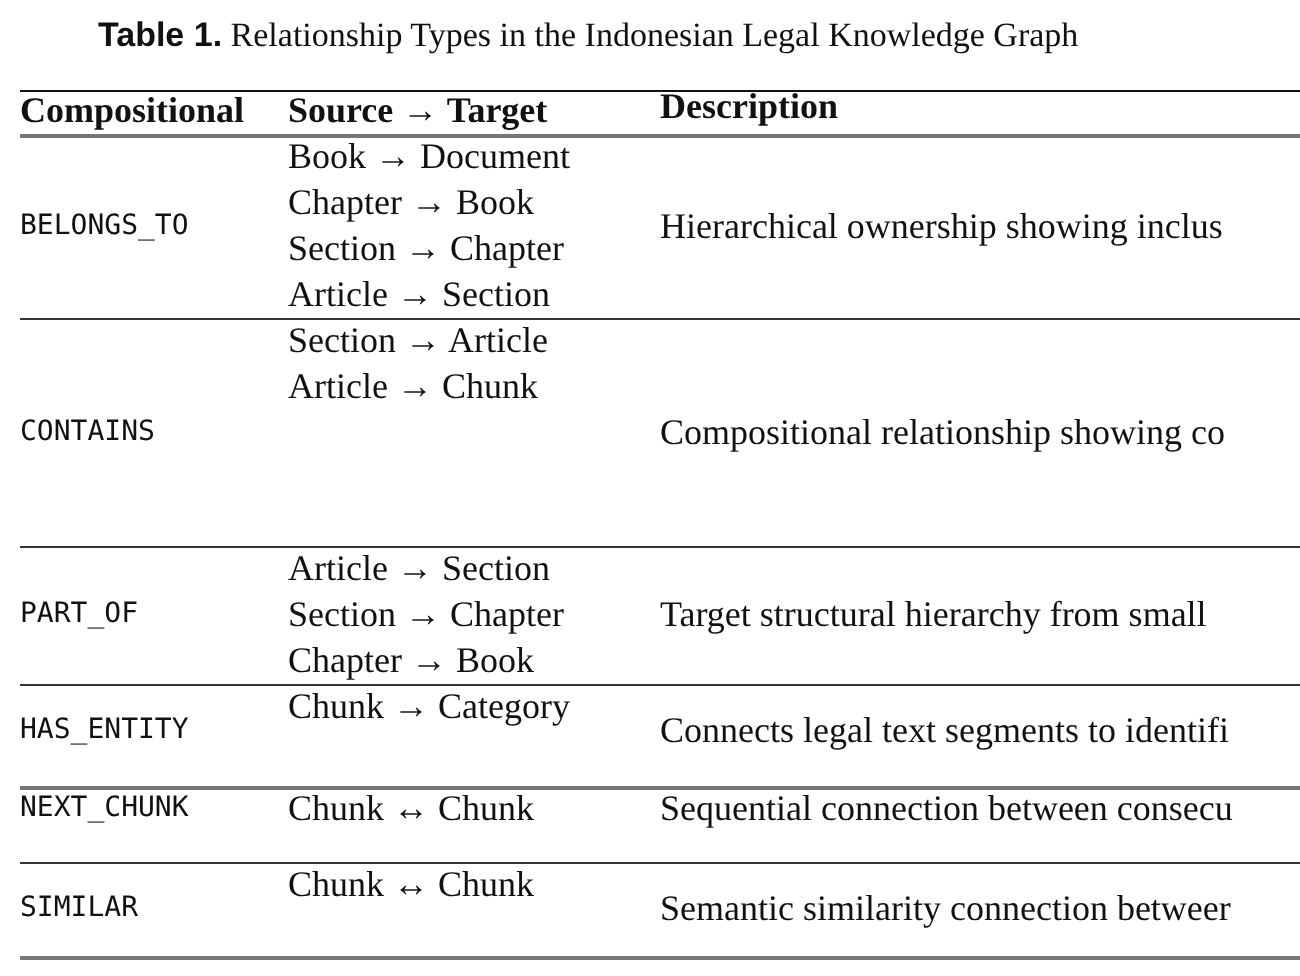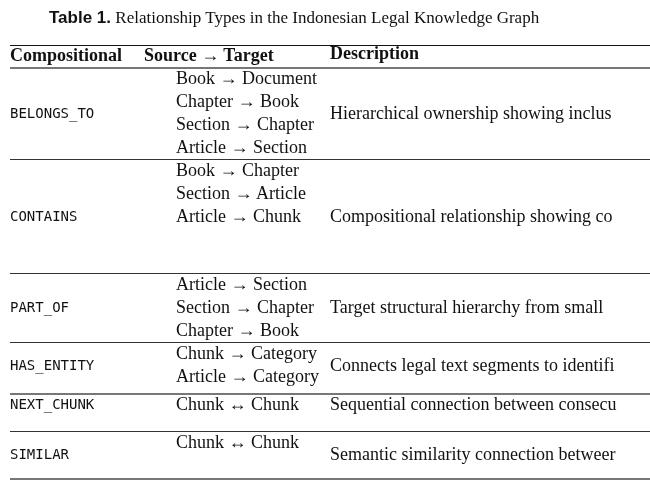--- a/index.html
+++ b/index.html
@@ -12,21 +12,21 @@
   .rule.thick { border-top:1.6px solid #111; }
   .rule.mid { border-top:2px solid #777; }
   .rule.thin { border-top:1.2px solid #333; }
   .cell { position:absolute; white-space:nowrap; font-family:"Liberation Serif","DejaVu Serif",serif;
           font-size:18px; line-height:23px; }
   .hdr { font-weight:bold; font-size:18px; }
   .mono { font-family:"DejaVu Sans Mono","Liberation Mono",monospace; font-size:14px; font-weight:normal; }
   .src { left:144px; }
   .rel { left:10px; }
   .desc { left:330px; }
-  .line { display:block;margin-left:32px; }
+  .line { display:block; }
 </style>
 </head>
 <body>
 
 <div class="caption">
   <b>Table 1.</b>
   <span>Relationship Types in the Indonesian Legal Knowledge Graph</span>
 </div>
 
 <div class="rule thick" style="top:45px"></div>
@@ -46,21 +46,20 @@
     <span class="line">Article → Section</span>
   </div>
   <div class="cell desc" style="top:102px">Hierarchical ownership showing inclus</div>
 </div>
 
 <div class="rule thin" style="top:159px"></div>
 
 <div>
   <div class="cell rel mono" style="top:205px">CONTAINS</div>
   <div class="cell src" style="top:159px">
-    <span class="line">Book → Chapter</span>
     <span class="line">Section → Article</span>
     <span class="line">Article → Chunk</span>
   </div>
   <div class="cell desc" style="top:205px">Compositional relationship showing co</div>
 </div>
 
 <div class="rule thin" style="top:273px"></div>
 
 <div>
   <div class="cell rel mono" style="top:296px">PART_OF</div>
@@ -71,21 +70,20 @@
   </div>
   <div class="cell desc" style="top:296px">Target structural hierarchy from small</div>
 </div>
 
 <div class="rule thin" style="top:342px"></div>
 
 <div>
   <div class="cell rel mono" style="top:354px">HAS_ENTITY</div>
   <div class="cell src" style="top:342px">
     <span class="line">Chunk → Category</span>
-    <span class="line">Article → Category</span>
   </div>
   <div class="cell desc" style="top:354px">Connects legal text segments to identifi</div>
 </div>
 
 <div class="rule mid" style="top:393px"></div>
 
 <div>
   <div class="cell rel mono" style="top:393px">NEXT_CHUNK</div>
   <div class="cell src" style="top:393px">
     <span class="line">Chunk ↔ Chunk</span>

